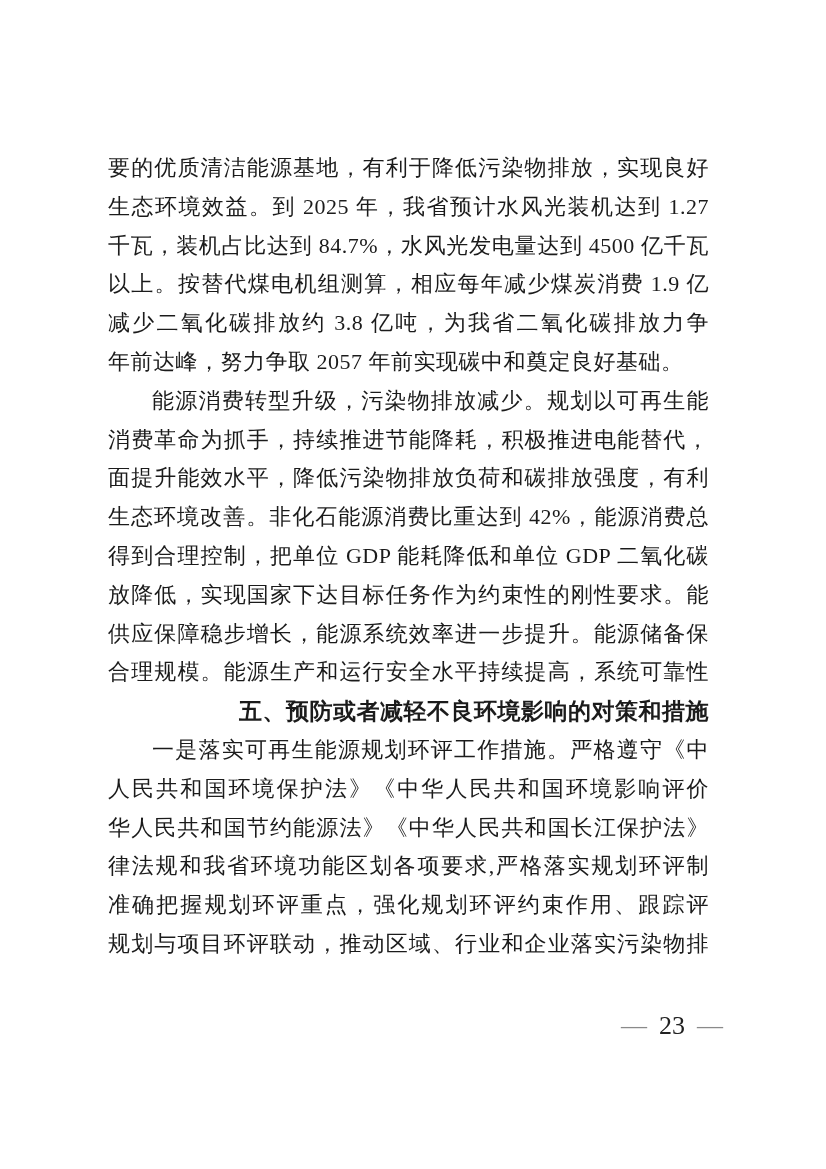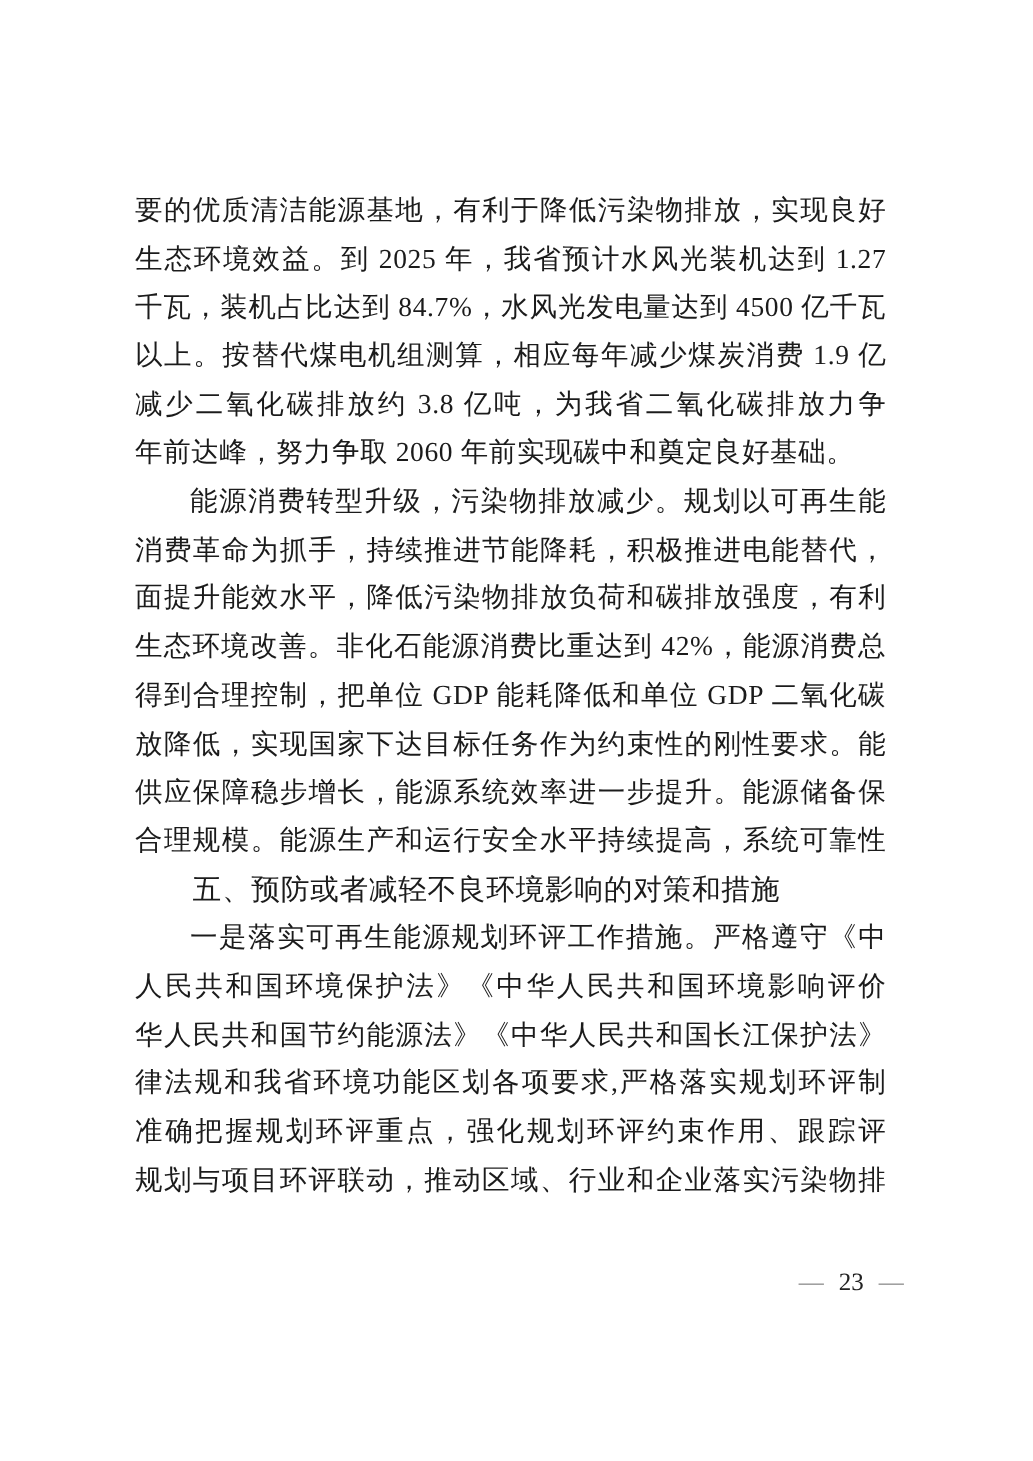--- a/index.html
+++ b/index.html
@@ -39,31 +39,31 @@
   }
   
   .line.end {
     text-align: left;
   }
   .line.indent {
     text-indent: 2em;
   }
   .line.heading {
     font-family: "Liberation Sans", "DejaVu Sans", sans-serif;
-    font-weight: normal;
+    font-weight: bold;
     font-size: 23px;
-    text-align: left;
+    text-align: right;
   }
   .pageno {
     position: absolute;
     top: 1010px;
     right: 103px;
     height: 32px;
     line-height: 32px;
-    font-size: 20px;
+    font-size: 26px;
     white-space: nowrap;
   }
   .pageno .dash {
     color: #8a8a8a;
     letter-spacing: 0;
   }
   .pageno .num {
     color: #222222;
     margin: 0 12px;
   }
@@ -71,21 +71,21 @@
 </head>
 <body>
 
 <div class="page">
   <div class="textblock" id="textblock">
       <div class="line full">要的优质清洁能源基地，有利于降低污染物排放，实现良好的</div>
       <div class="line full">生态环境效益。到 2025 年，我省预计水风光装机达到 1.27 亿</div>
       <div class="line full">千瓦，装机占比达到 84.7%，水风光发电量达到 4500 亿千瓦时</div>
       <div class="line full">以上。按替代煤电机组测算，相应每年减少煤炭消费 1.9 亿吨，</div>
       <div class="line full">减少二氧化碳排放约 3.8 亿吨，为我省二氧化碳排放力争 2030</div>
-      <div class="line end">年前达峰，努力争取 2060 年前实现碳中和奠定良好基础。</div>
+      <div class="line end">年前达峰，努力争取 2057 年前实现碳中和奠定良好基础。</div>
       <div class="line full indent">能源消费转型升级，污染物排放减少。规划以可再生能源</div>
       <div class="line full">消费革命为抓手，持续推进节能降耗，积极推进电能替代，全</div>
       <div class="line full">面提升能效水平，降低污染物排放负荷和碳排放强度，有利于</div>
       <div class="line full">生态环境改善。非化石能源消费比重达到 42%，能源消费总量</div>
       <div class="line full">得到合理控制，把单位 GDP 能耗降低和单位 GDP 二氧化碳排</div>
       <div class="line full">放降低，实现国家下达目标任务作为约束性的刚性要求。能源</div>
       <div class="line full">供应保障稳步增长，能源系统效率进一步提升。能源储备保持</div>
       <div class="line full">合理规模。能源生产和运行安全水平持续提高，系统可靠性和</div>
       <div class="line heading indent">五、预防或者减轻不良环境影响的对策和措施</div>
       <div class="line full indent">一是落实可再生能源规划环评工作措施。严格遵守《中华</div>

